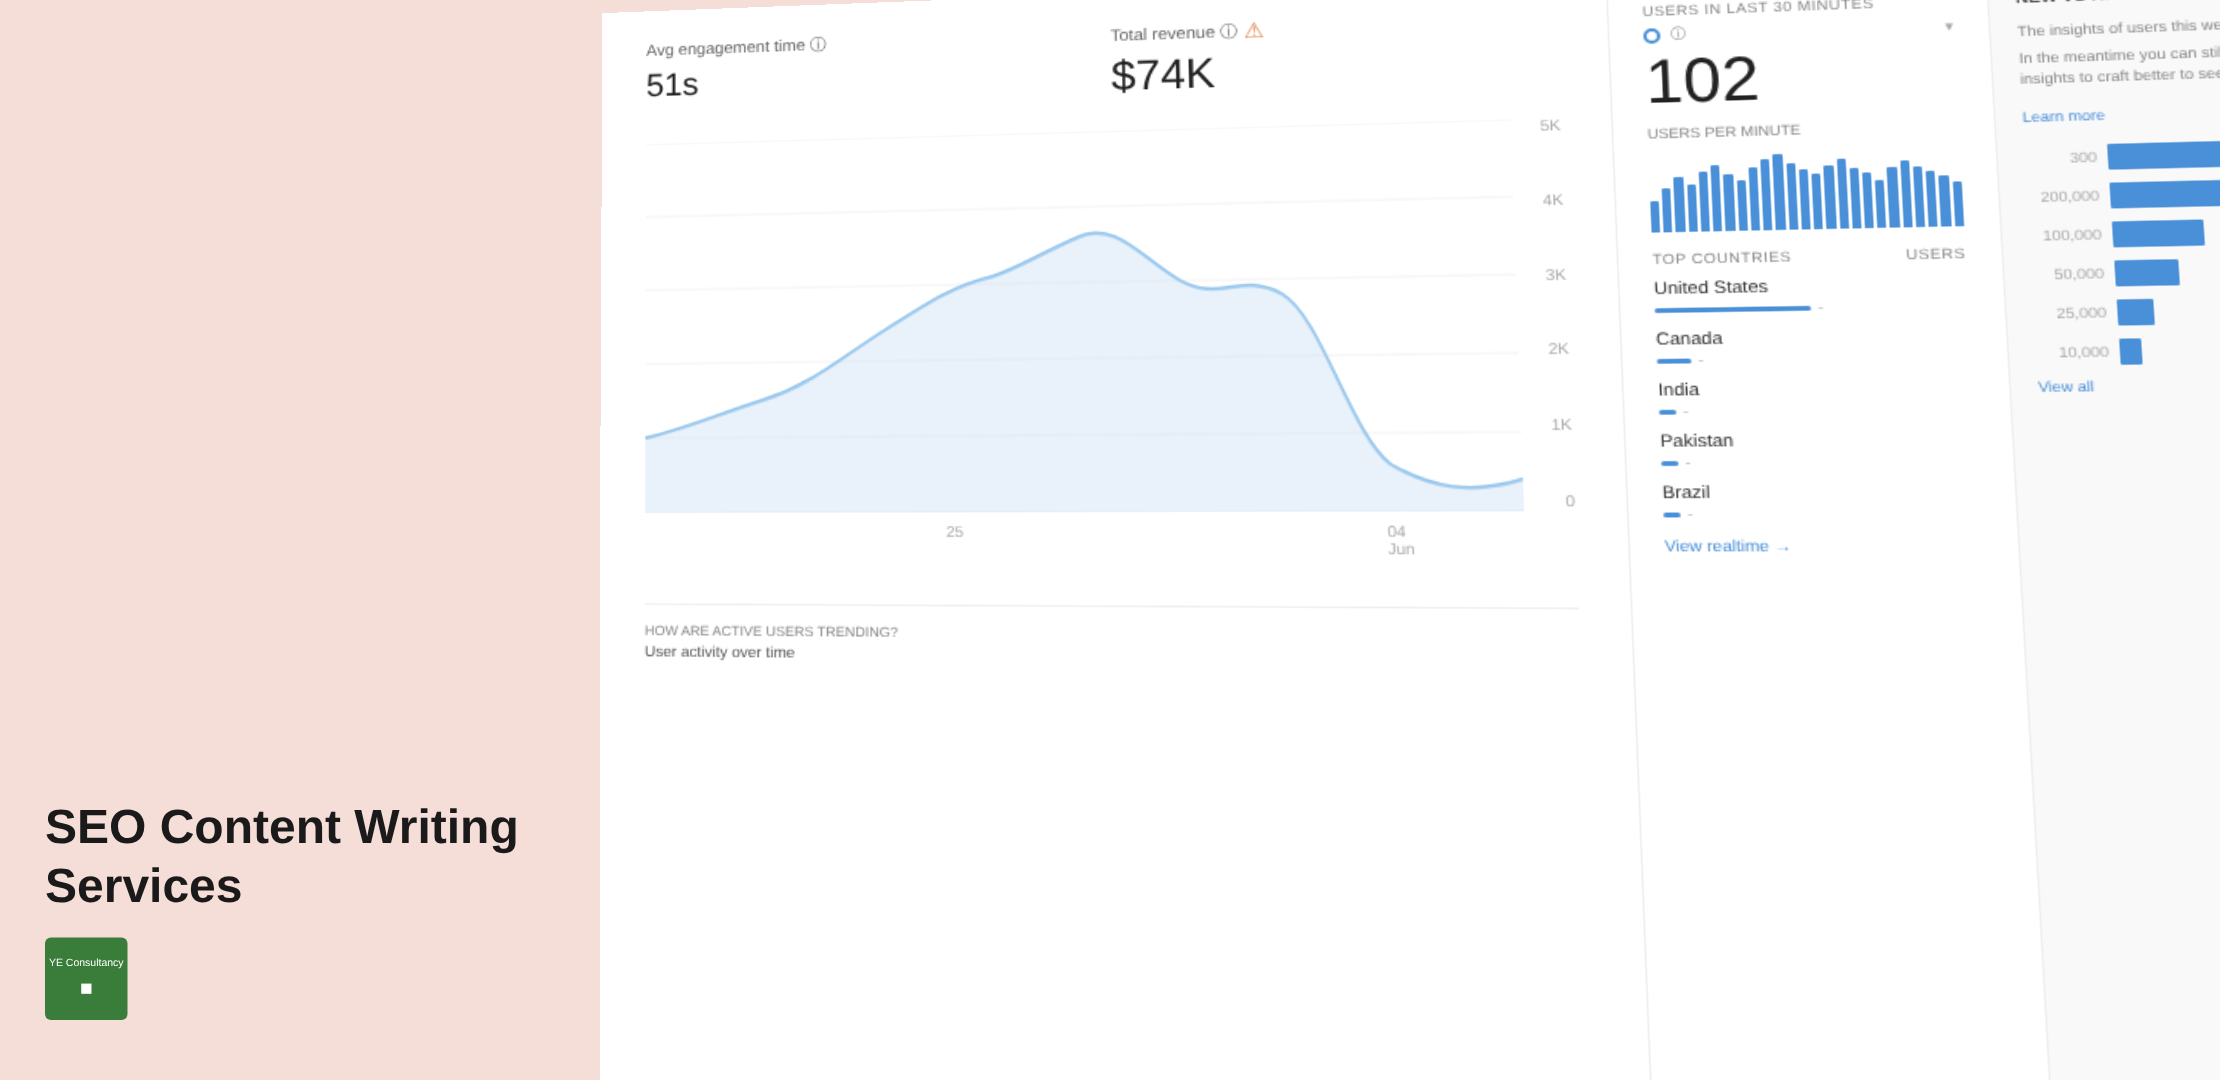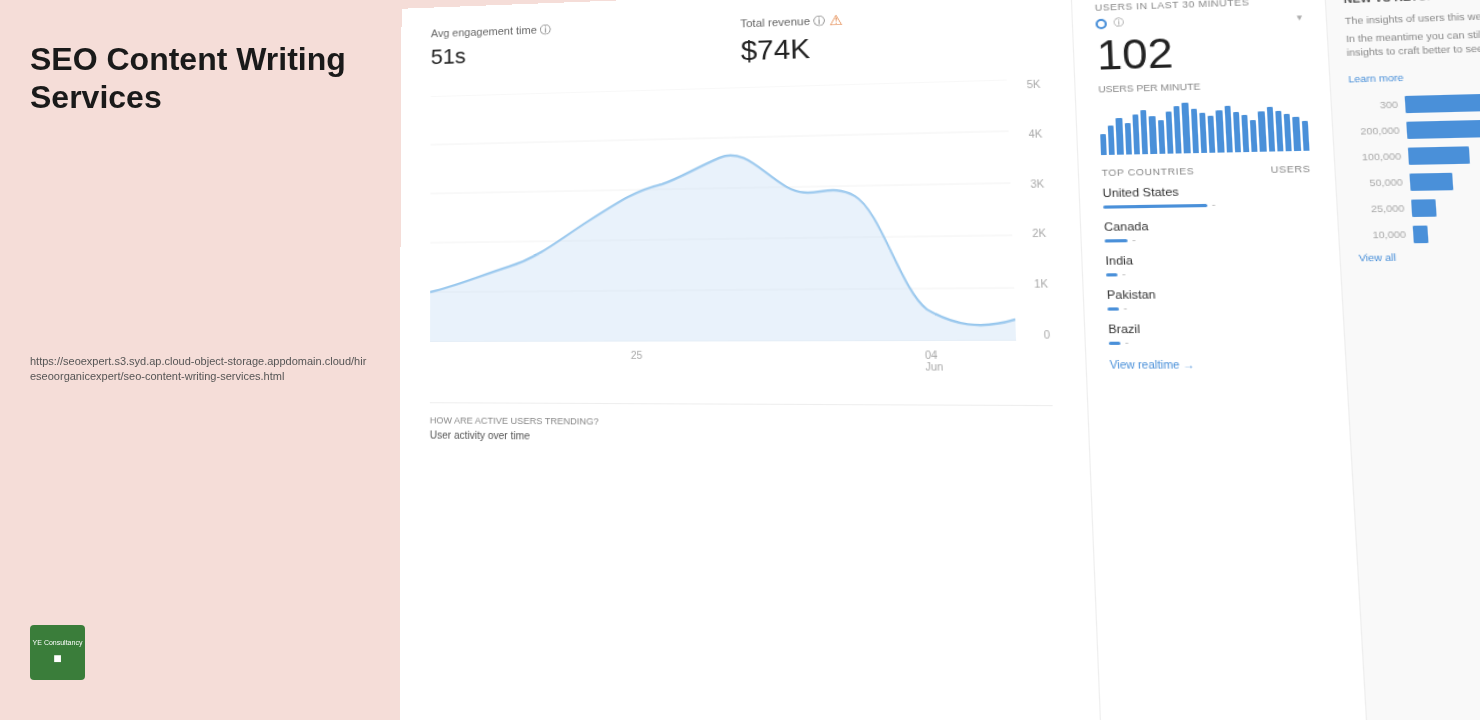--- a/index.html
+++ b/index.html
@@ -13,21 +13,21 @@
     }
 
     
     .left-panel {
       width: 400px;
       min-width: 400px;
       background: #f5ddd8;
       padding: 40px 30px;
       display: flex;
       flex-direction: column;
-      justify-content: space-between;
+      justify-content: flex-end;
       position: relative;
       z-index: 10;
     }
 
     .left-panel h1 {
       font-size: 32px;
       font-weight: 700;
       color: #1a1a1a;
       line-height: 1.2;
       margin-bottom: 16px;
@@ -335,21 +335,20 @@
     .bottom-sublabel {
       font-size: 10px;
       color: #555;
     }
   </style>
 </head>
 <body>
 
 <div class="left-panel">
   <h1>SEO Content Writing Services</h1>
-  <p class="url">https://seoexpert.s3.syd.ap.cloud-object-storage.appdomain.cloud/hireseoorganicexpert/seo-content-writing-services.html</p>
   <div class="logo-box">
     <span class="logo-text">YE Consultancy</span>
     <span class="logo-icon">■</span>
   </div>
 </div>
 
 <div class="right-panel">
   <div class="analytics-bg">
 
     <div class="chart-section">

